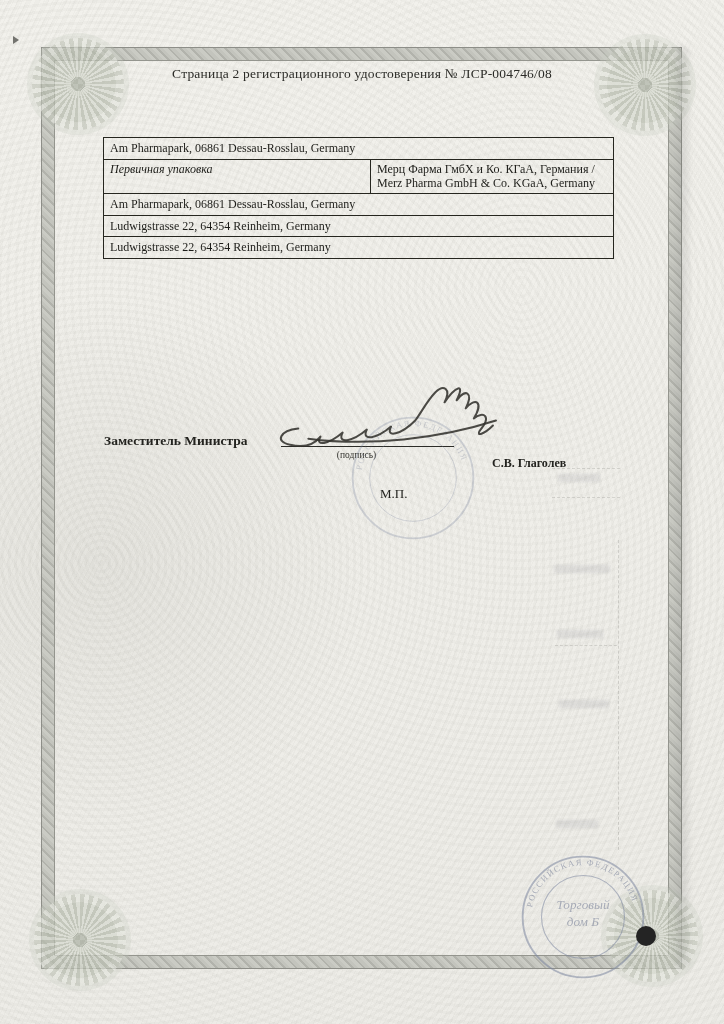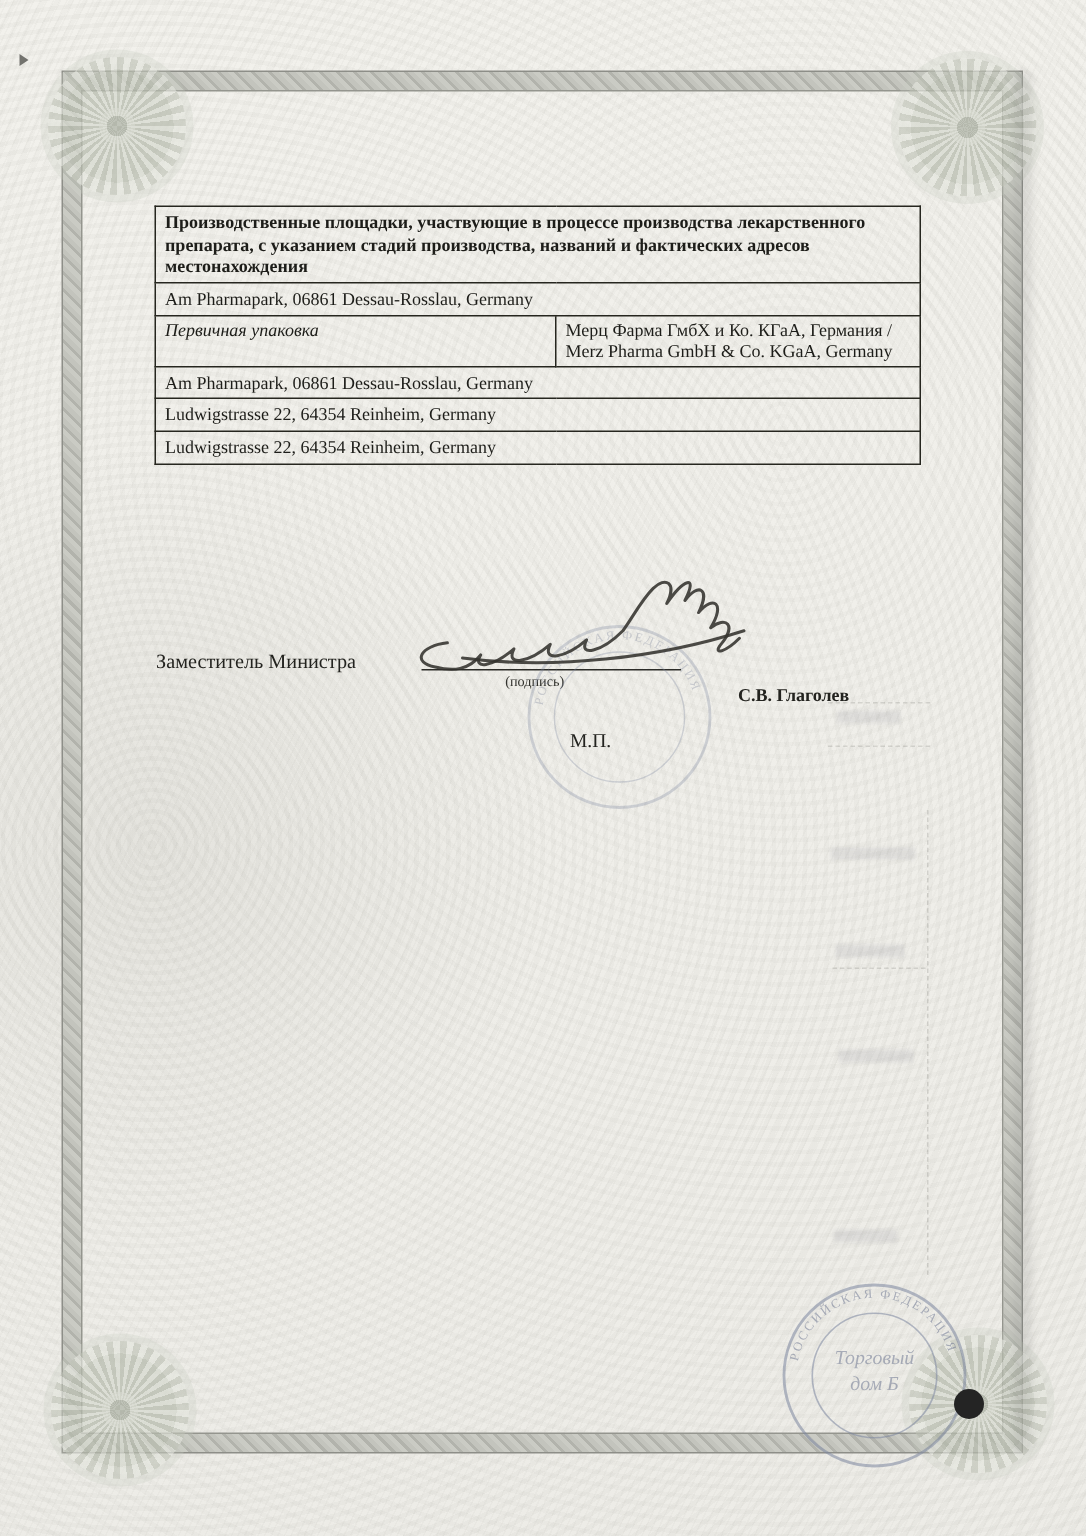--- a/index.html
+++ b/index.html
@@ -41,21 +41,21 @@
   .doc-header{position:absolute;left:0;right:0;top:66px;text-align:center;
     font-size:13.5px;color:#2b2b27;letter-spacing:.2px;}
   
   .sites-table{position:absolute;left:103px;top:137px;width:511px;border-collapse:collapse;
     font-size:12px;line-height:1.22;}
   .sites-table td{border:1.8px solid #26261f;padding:2px 6px;vertical-align:top;color:#1d1d19;}
   .sites-table .th{font-weight:bold;padding:3px 6px;}
   .sites-table .stage{font-style:italic;width:254px;}
   .sites-table .addr{padding:3px 6px;}
   
-  .sig-title{position:absolute;left:104px;top:433px;font-weight:normal;font-size:13.5px;}
+  .sig-title{position:absolute;left:104px;top:433px;font-weight:bold;font-size:13.5px;}
   .sig-name{position:absolute;left:492px;top:433px;font-weight:bold;font-size:12px;margin-top:23px;}
   .sig-line{position:absolute;left:281px;top:446px;width:173px;border-top:1.6px solid #2c2c28;}
   .sig-caption{position:absolute;left:270px;top:450px;width:173px;text-align:center;font-size:9.5px;color:#33332e;}
   .mp-mark{position:absolute;left:380px;top:486px;font-size:13px;z-index:6;}
   .signature-svg{position:absolute;left:268px;top:384px;width:232px;height:76px;z-index:5;}
   .signature-svg path{fill:none;stroke:#33322d;stroke-width:2;stroke-linecap:round;stroke-linejoin:round;opacity:.88;}
   
   .stamp{position:absolute;z-index:4;}
   .stamp.mid{left:347px;top:412px;width:132px;height:132px;opacity:.30;}
   .stamp.bottom{left:517px;top:851px;width:132px;height:132px;opacity:.55;}
@@ -78,26 +78,24 @@
 <div class="page">
 
   <div class="frame"></div>
   <div class="rosette tl"></div>
   <div class="rosette tr"></div>
   <div class="rosette bl"></div>
   <div class="rosette br"></div>
   <div class="edge-mark"></div>
   <div class="scan-shade"></div>
 
+  <div class="doc-header">Страница 2 регистрационного удостоверения № ЛСР-004746/08</div>
 
   <table class="sites-table">
     <tbody>
-        <tr>
-      <td colspan="2" class="th">Производственные площадки, участвующие в процессе производства лекарственного препарата, с указанием стадий производства, названий и фактических адресов местонахождения</td>
-    </tr>
     <tr>
       <td colspan="2" class="addr">Am Pharmapark, 06861 Dessau-Rosslau, Germany</td>
     </tr>
     <tr>
       <td class="stage">Первичная упаковка</td>
       <td class="mfr">Мерц Фарма ГмбХ и Ко. КГаА, Германия / Merz Pharma GmbH &amp; Co. KGaA, Germany</td>
     </tr>
     <tr>
       <td colspan="2" class="addr">Am Pharmapark, 06861 Dessau-Rosslau, Germany</td>
     </tr>

